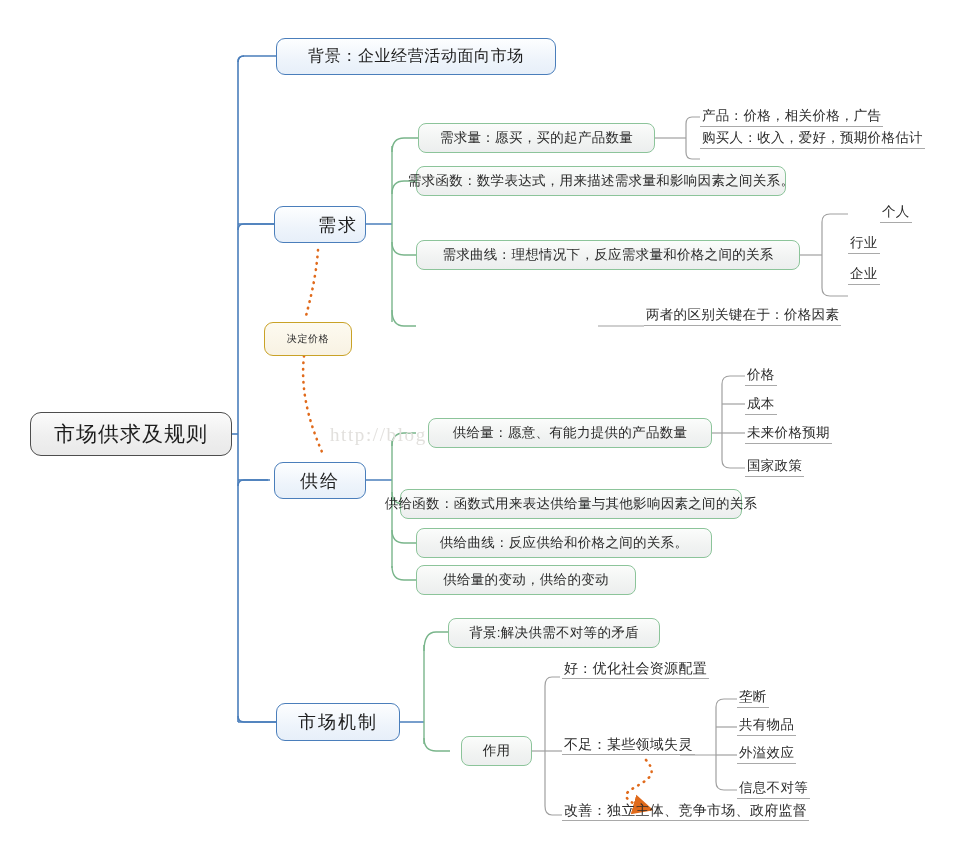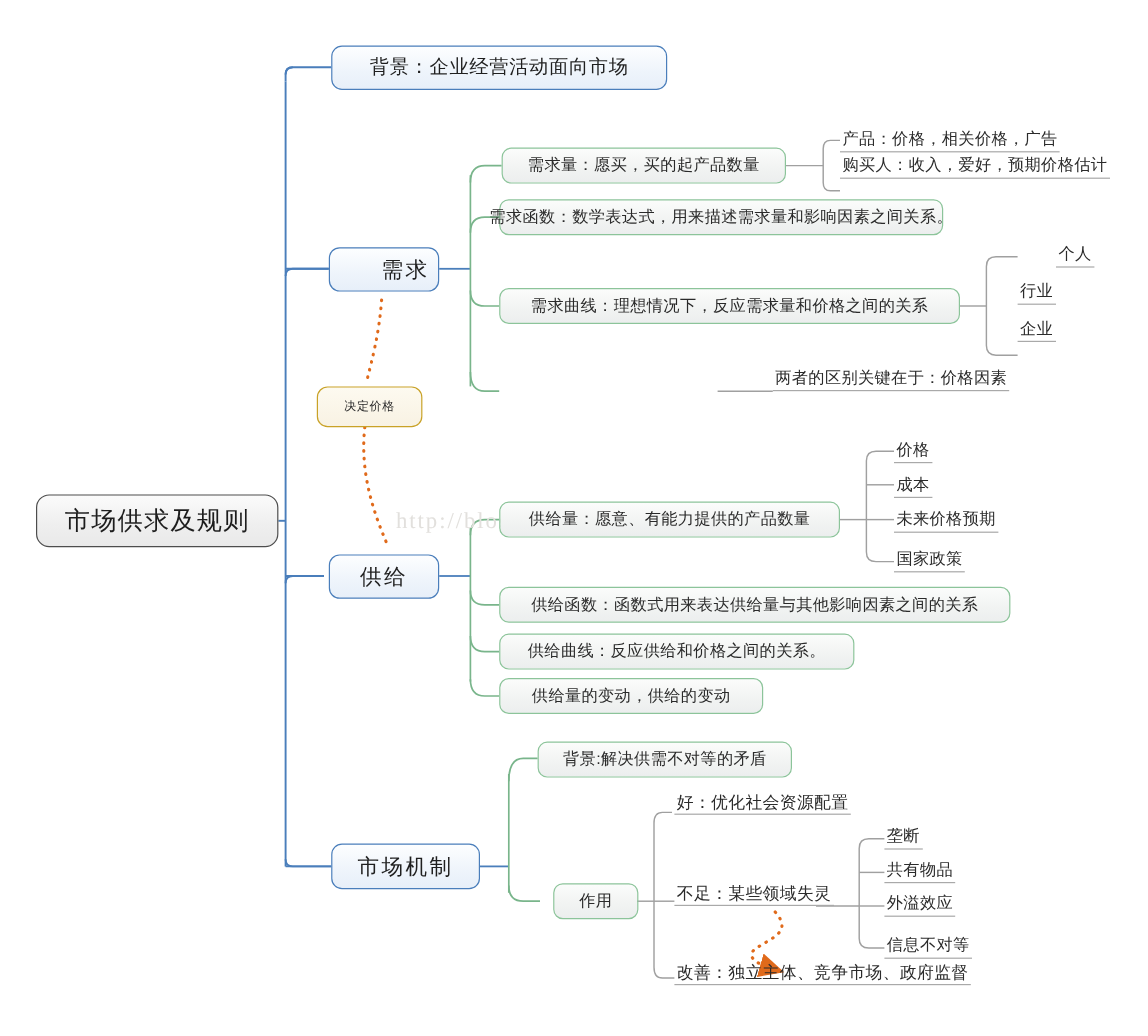--- a/index.html
+++ b/index.html
@@ -237,23 +237,23 @@
 
   <div class="n-text" style="left:700px; top:107px;">产品：价格，相关价格，广告</div>
   <div class="n-text" style="left:700px; top:129px;">购买人：收入，爱好，预期价格估计</div>
 
   <div class="n-text" style="left:848px; top:203px;margin-left:32px;">个人</div>
   <div class="n-text" style="left:848px; top:234px;">行业</div>
   <div class="n-text" style="left:848px; top:265px;">企业</div>
 
   <div class="n-text" style="left:644px; top:306px;">两者的区别关键在于：价格因素</div>
 
-  <div class="node n-green" style="left:416px; top:418px; width:284px; height:30px;">供给量：愿意、有能力提供的产品数量</div>
-
-  <div class="node n-green" style="left:416px; top:489px; width:426px; height:30px;font-family:Liberation Serif, serif;">供给函数：函数式用来表达供给量与其他影响因素之间的关系</div>
+  <div class="node n-green" style="left:428px; top:418px; width:284px; height:30px;">供给量：愿意、有能力提供的产品数量</div>
+
+  <div class="node n-green" style="left:400px; top:489px; width:342px; height:30px;font-family:Liberation Serif, serif;">供给函数：函数式用来表达供给量与其他影响因素之间的关系</div>
 
   <div class="node n-green" style="left:416px; top:528px; width:296px; height:30px;">供给曲线：反应供给和价格之间的关系。</div>
 
   <div class="node n-green" style="left:416px; top:565px; width:220px; height:30px;">供给量的变动，供给的变动</div>
 
   <div class="n-text" style="left:745px; top:366px;">价格</div>
   <div class="n-text" style="left:745px; top:395px;">成本</div>
   <div class="n-text" style="left:745px; top:424px;">未来价格预期</div>
   <div class="n-text" style="left:745px; top:457px;">国家政策</div>
 

